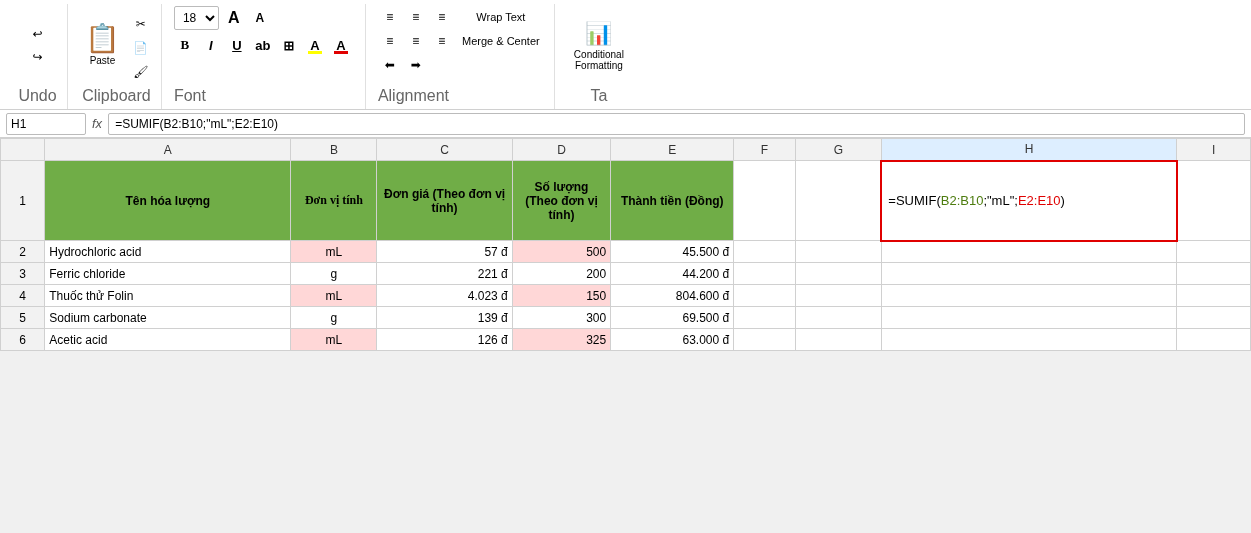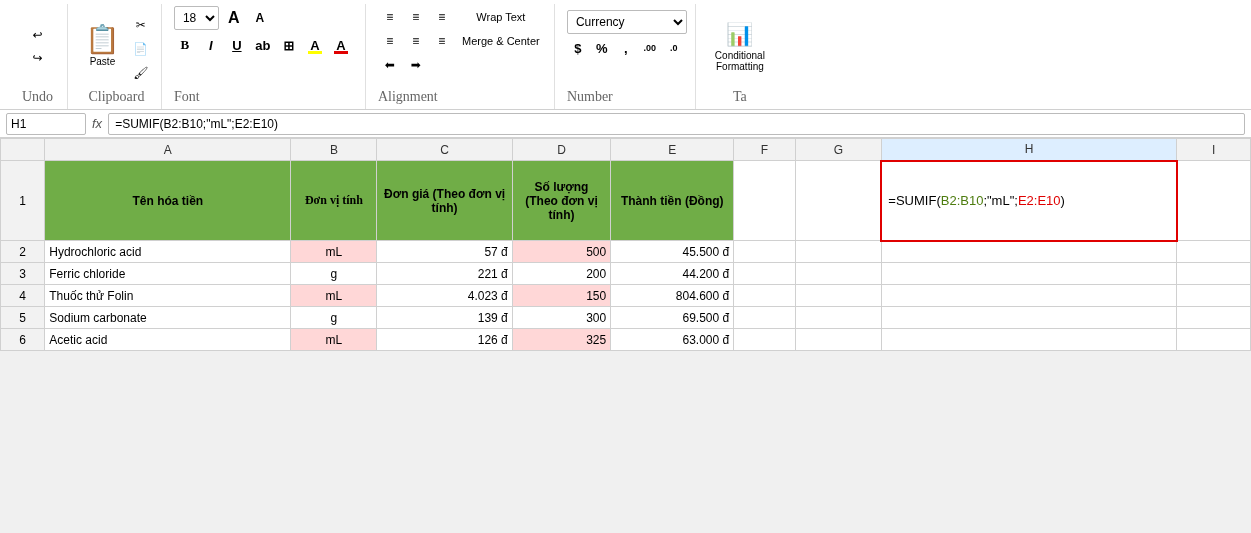--- a/index.html
+++ b/index.html
@@ -19,25 +19,24 @@
       display: flex;
       flex-direction: column;
       align-items: center;
       padding: 2px 8px;
       border-right: 1px solid #e0e0e0;
       gap: 2px;
       min-width: 60px;
     }
     .ribbon-group:last-child { border-right: none; }
     .ribbon-group-label {
-      font-size: 14px;
+      font-size: 16px;
       color: #666;
       margin-top: auto;
       padding-bottom: 2px;
-      font-family: Liberation Serif, serif;
     }
     .ribbon-top { display: flex; align-items: center; gap: 4px; flex: 1; }
     .ribbon-btn {
       display: flex;
       flex-direction: column;
       align-items: center;
       justify-content: center;
       padding: 2px 4px;
       border-radius: 3px;
       cursor: pointer;
@@ -261,35 +260,20 @@
         </div>
         <div class="align-row">
           <button class="ribbon-btn-small">⬅</button>
           <button class="ribbon-btn-small">➡</button>
         </div>
       </div>
     </div>
     <div class="ribbon-group-label">Alignment</div>
   </div>
 
-  <div class="ribbon-group number-group">
-    <div style="display:flex;flex-direction:column;gap:3px;padding-top:4px;">
-      <select class="number-select">
-        <option>Currency</option>
-      </select>
-      <div class="number-row">
-        <button class="format-btn">$</button>
-        <button class="format-btn">%</button>
-        <button class="format-btn">,</button>
-        <button class="format-btn" style="font-size:9px;">.00</button>
-        <button class="format-btn" style="font-size:9px;">.0</button>
-      </div>
-    </div>
-    <div class="ribbon-group-label">Number</div>
-  </div>
 
   <div class="ribbon-group cond-group">
     <div class="ribbon-top">
       <button class="ribbon-btn" style="min-height:60px;">
         <span style="font-size:22px;">📊</span>
         <span style="font-size:10px;text-align:center;">Conditional<br>Formatting</span>
       </button>
     </div>
     <div class="ribbon-group-label">Ta</div>
   </div>
@@ -328,21 +312,21 @@
         <th>G</th>
         <th style="background:#ddeeff;">H</th>
         <th>I</th>
       </tr>
     </thead>
     <tbody>
 
       <tr>
         <td class="row-header">1</td>
         <td class="green-header" style="height:80px;vertical-align:middle;">
-          <span>Tên hóa tiền</span>
+          <span>Tên hóa lượng</span>
         </td>
         <td class="green-header" style="vertical-align:middle;white-space:normal;font-family:Liberation Serif, serif;">
           <span>Đơn vị tính</span>
         </td>
         <td class="green-header" style="vertical-align:middle;white-space:normal;">
           <span>Đơn giá (Theo đơn vị tính)</span>
         </td>
         <td class="green-header" style="vertical-align:middle;white-space:normal;">
           <span>Số lượng (Theo đơn vị tính)</span>
         </td>

